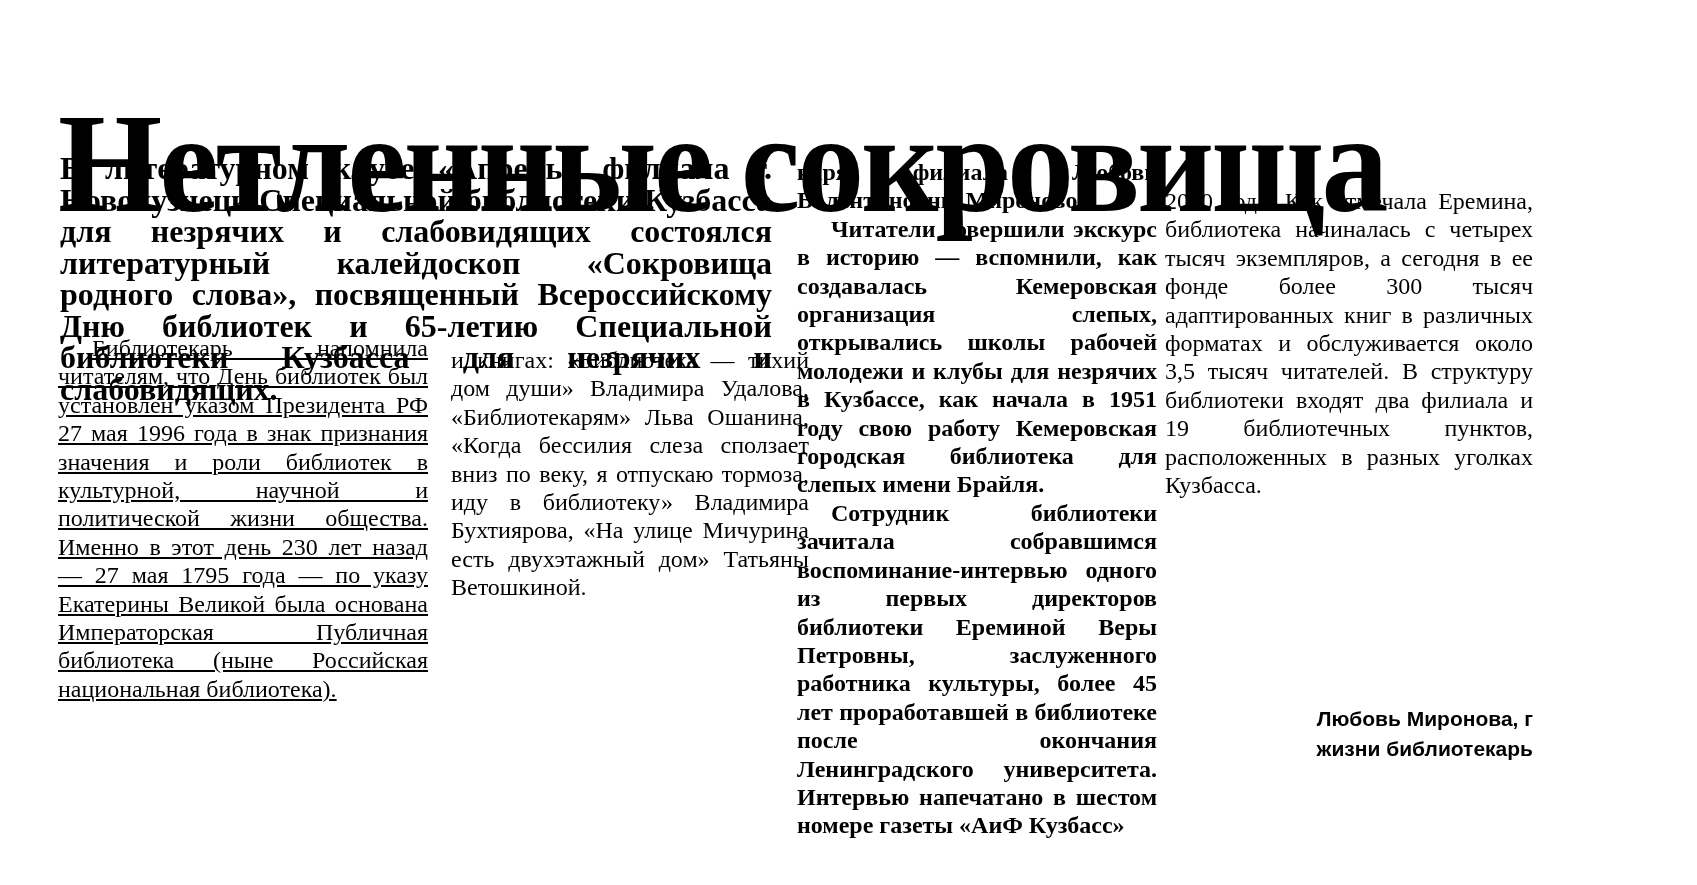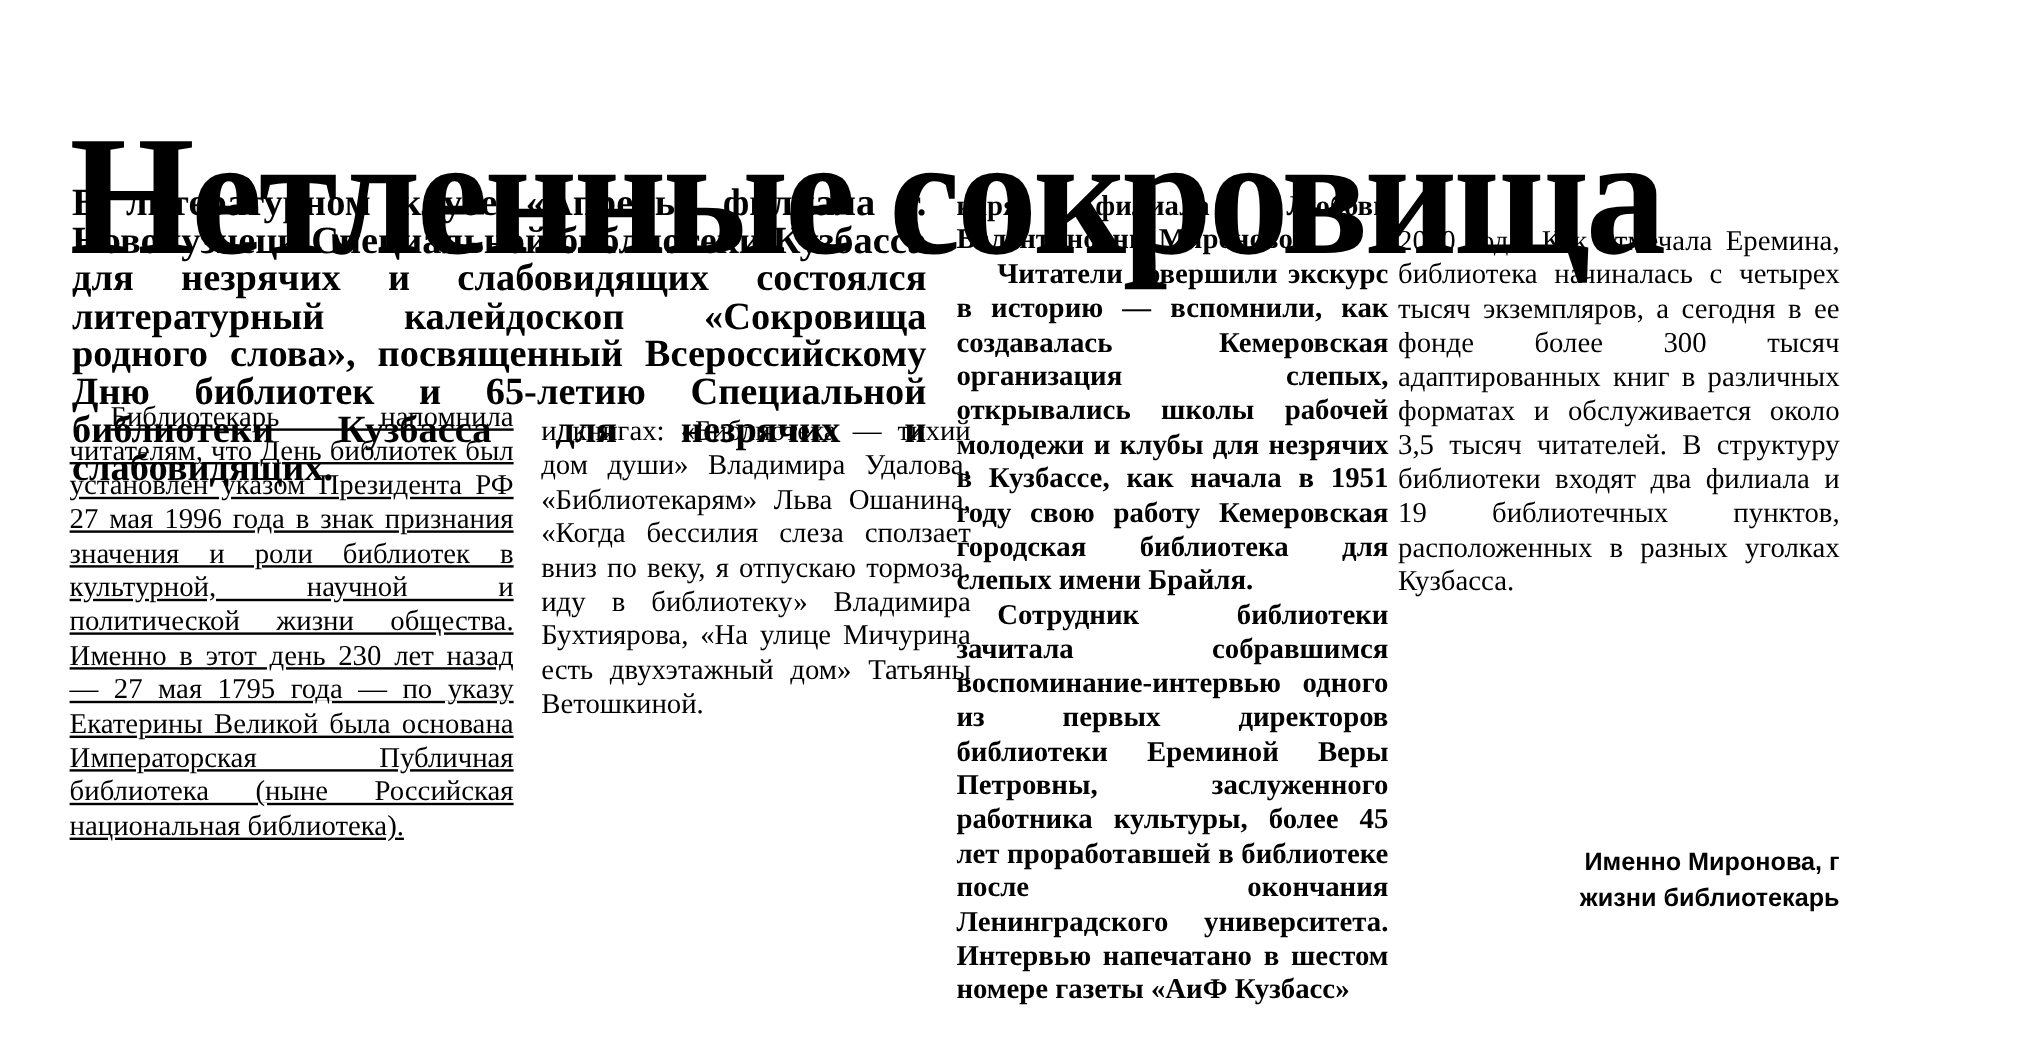--- a/index.html
+++ b/index.html
@@ -80,15 +80,15 @@
   <p>каря филиала Любовь Валентиновны Мироновой.</p>
   <p class="indent">Читатели совершили экскурс в историю — вспомнили, как создавалась Кемеровская организация слепых, открывались школы рабочей молодежи и клубы для незрячих в Кузбассе, как начала в 1951 году свою работу Кемеровская городская библиотека для слепых имени Брайля.</p>
   <p class="indent">Сотрудник библиотеки зачитала собравшимся воспоминание-интервью одного из первых директоров библиотеки Ереминой Веры Петровны, заслуженного работника культуры, более 45 лет проработавшей в библиотеке после окончания Ленинградского университета. Интервью напечатано в шестом номере газеты «АиФ Кузбасс»</p>
 </div>
 
 <div class="col col-4">
   <p>2000 года. Как отмечала Еремина, библиотека начиналась с четырех тысяч экземпляров, а сегодня в ее фонде более 300 тысяч адаптированных книг в различных форматах и обслуживается около 3,5 тысяч читателей. В структуру библиотеки входят два филиала и 19 библиотечных пунктов, расположенных в разных уголках Кузбасса.</p>
 </div>
 
 <div class="signature">
-  <div>Именно Миронова, г</div>
+  <div>Любовь Миронова, г</div>
   <div>жизни библиотекарь</div>
 </div>
 
 </body></html>

